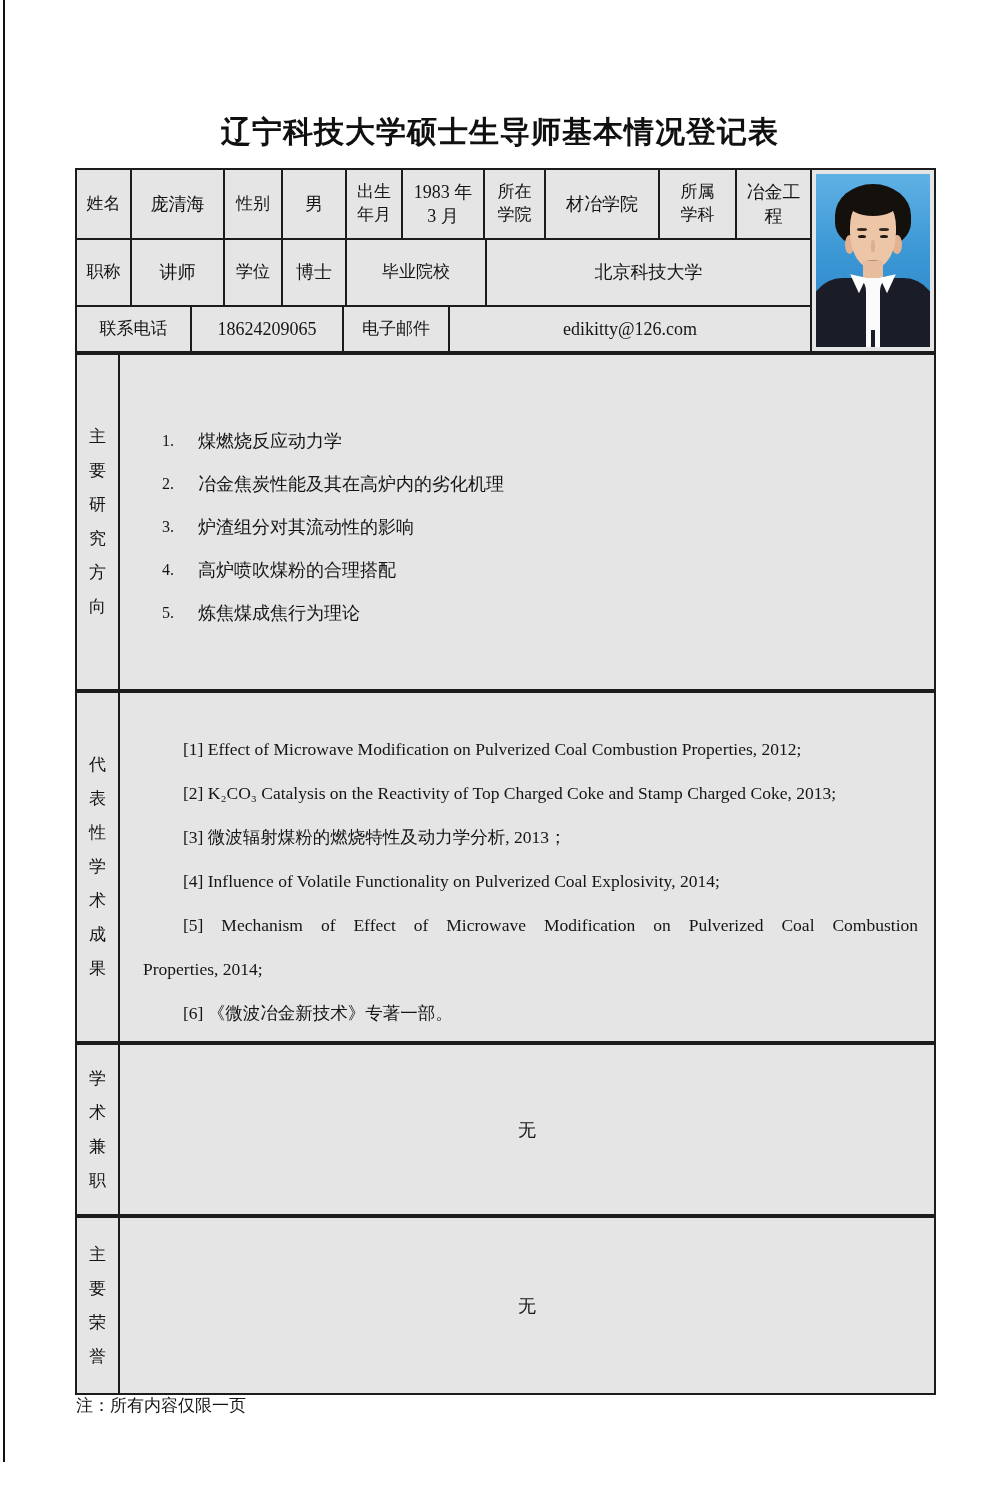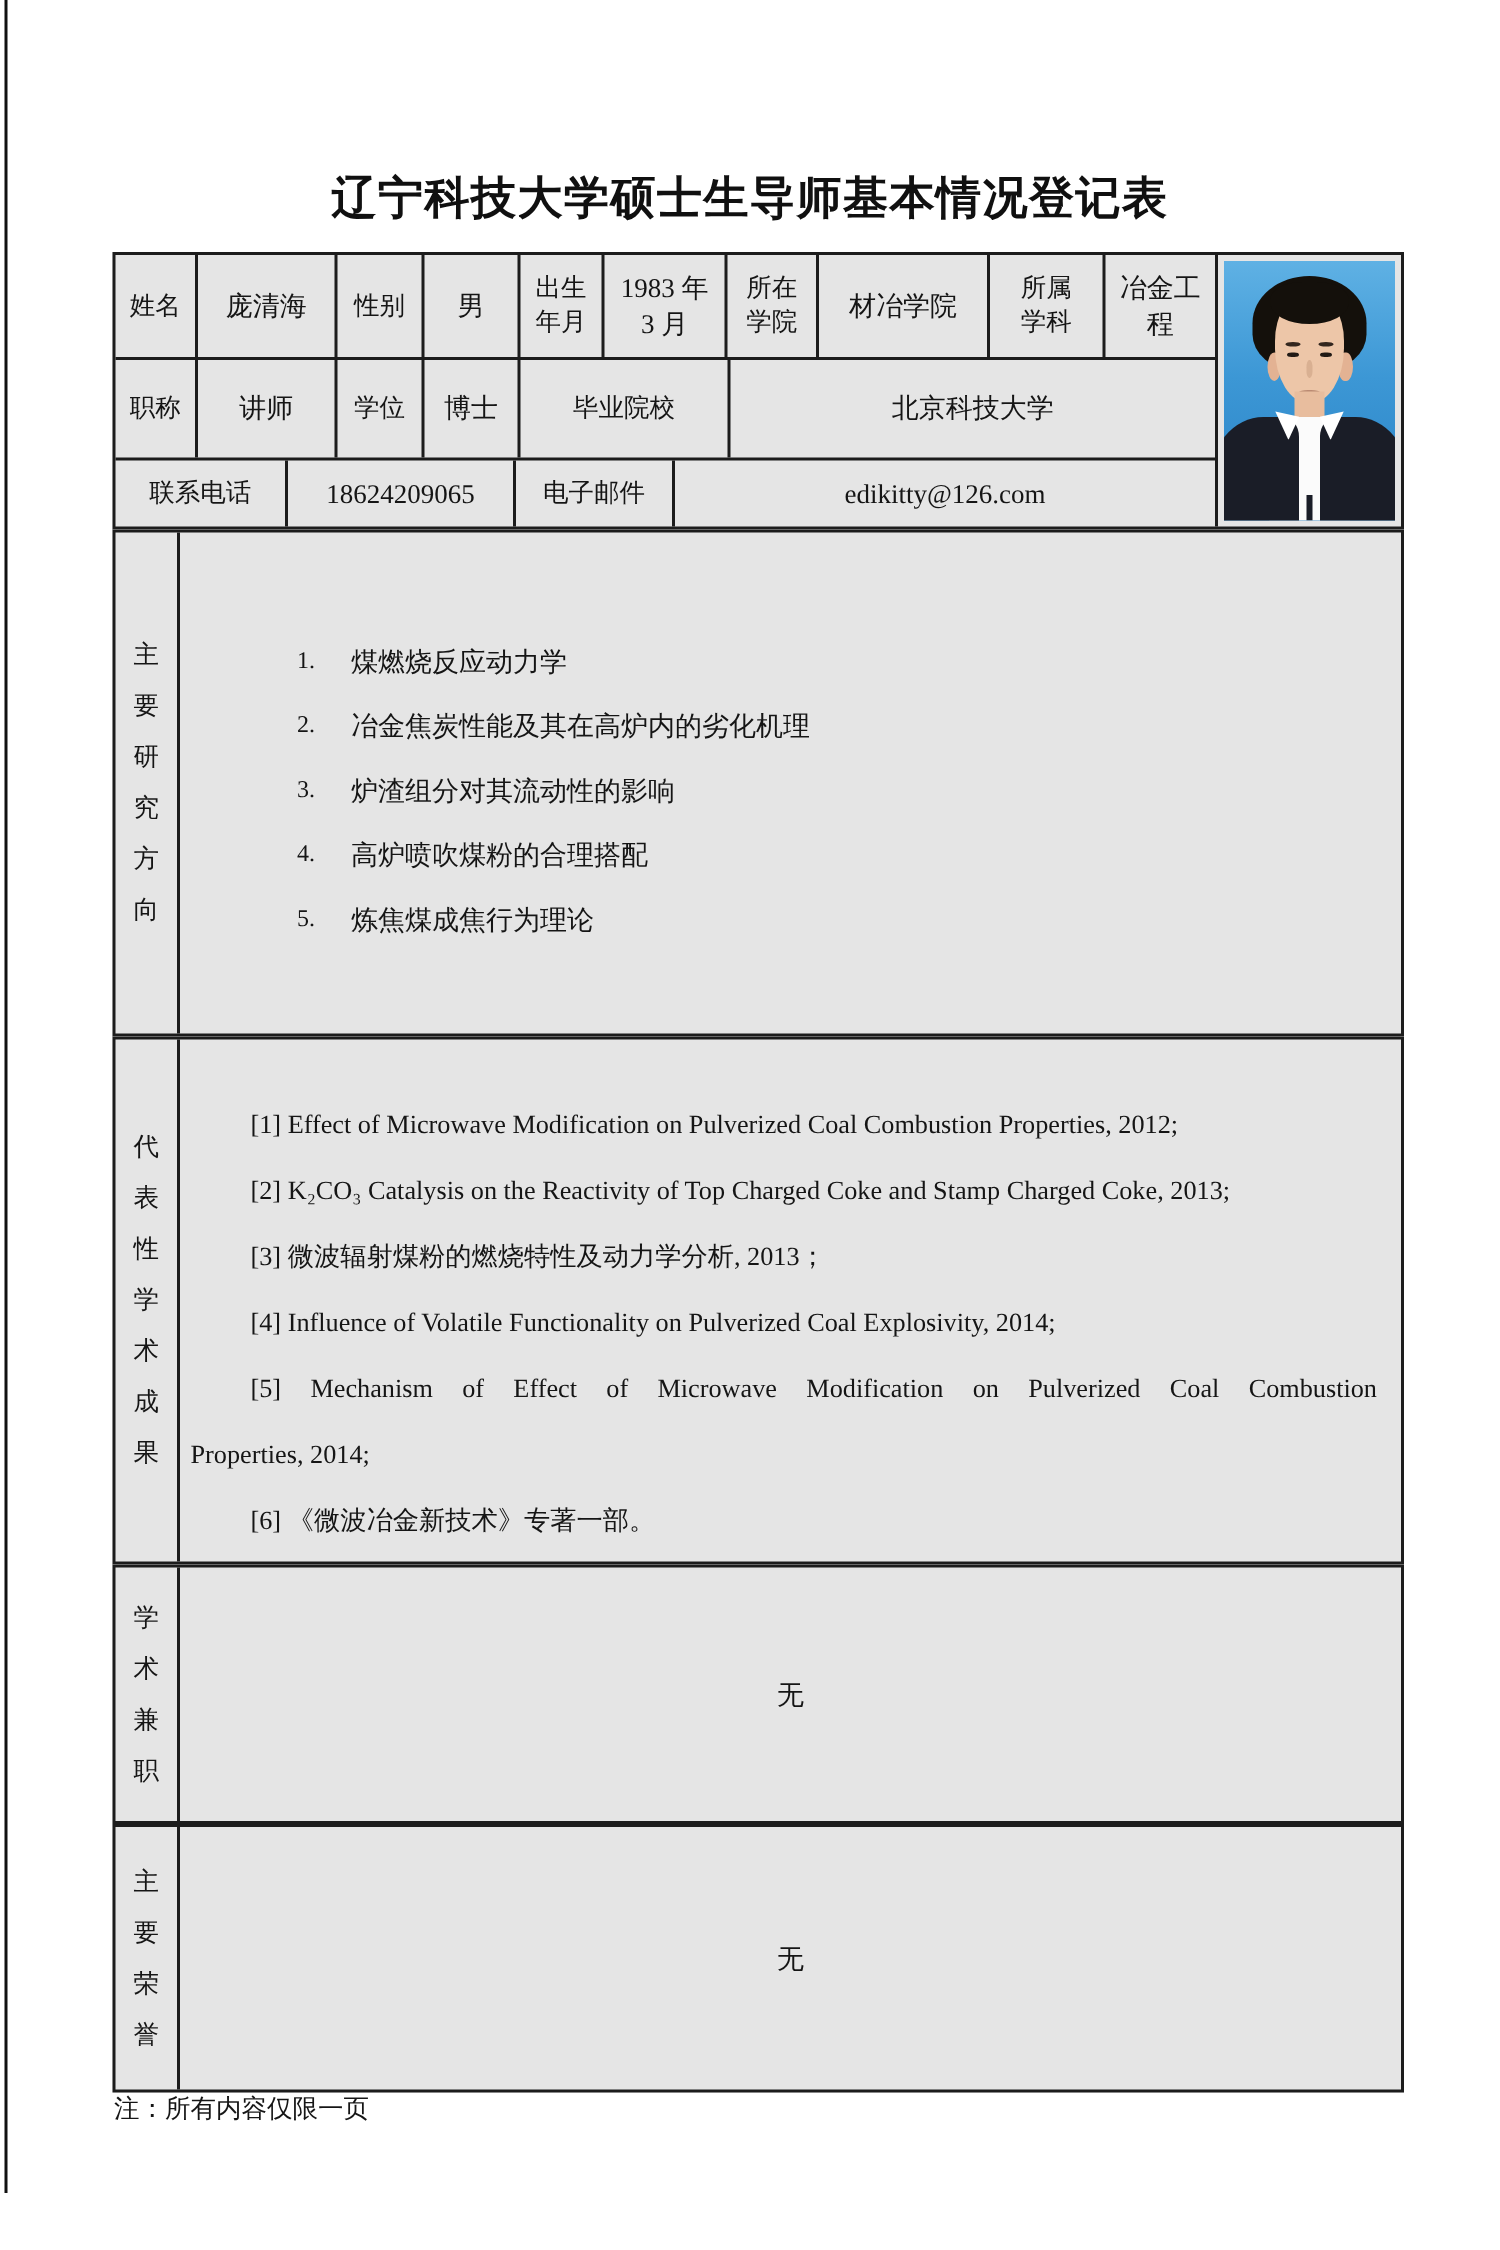--- a/index.html
+++ b/index.html
@@ -63,29 +63,29 @@
   .sec-label {
     width:43px; border-right:2px solid #1c1c1c;
     display:flex; align-items:center; justify-content:center;
   }
   .sec-label span {
     display:block; width:19px; font-size:17px; line-height:34px;
     word-break:break-all; text-align:center; white-space:normal;
   }
   .sec-body { flex:1; position:relative; }
 
-  .sec-research { height:338px;gap:36px; }
+  .sec-research { height:338px; }
   .research-list { padding:64px 10px 0 42px; }
   .r-item { height:43px; display:flex; align-items:center; font-size:18px; }
   .r-num  { width:22px; font-size:16px; }
   .r-gap  { width:14px; }
 
   .sec-achv { height:352px; }
   .achv-list { padding:34px 12px 0 7px; font-size:17.5px; }
-  .a-line { height:44px; line-height:44px; white-space:nowrap; overflow:visible; }
+  .a-line { height:44px; line-height:44px; white-space:nowrap; overflow:visible;margin-left:16px; }
   .a-line.ind { padding-left:40px; }
   .a-line.just { white-space:normal; text-align:justify; text-align-last:justify; padding-right:4px; }
 
   .sec-part { height:173px; }
   .sec-hon  { height:179px; }
   .center-none {
     position:absolute; inset:0; display:flex; align-items:center; justify-content:center;
     font-size:18px;
   }
 

